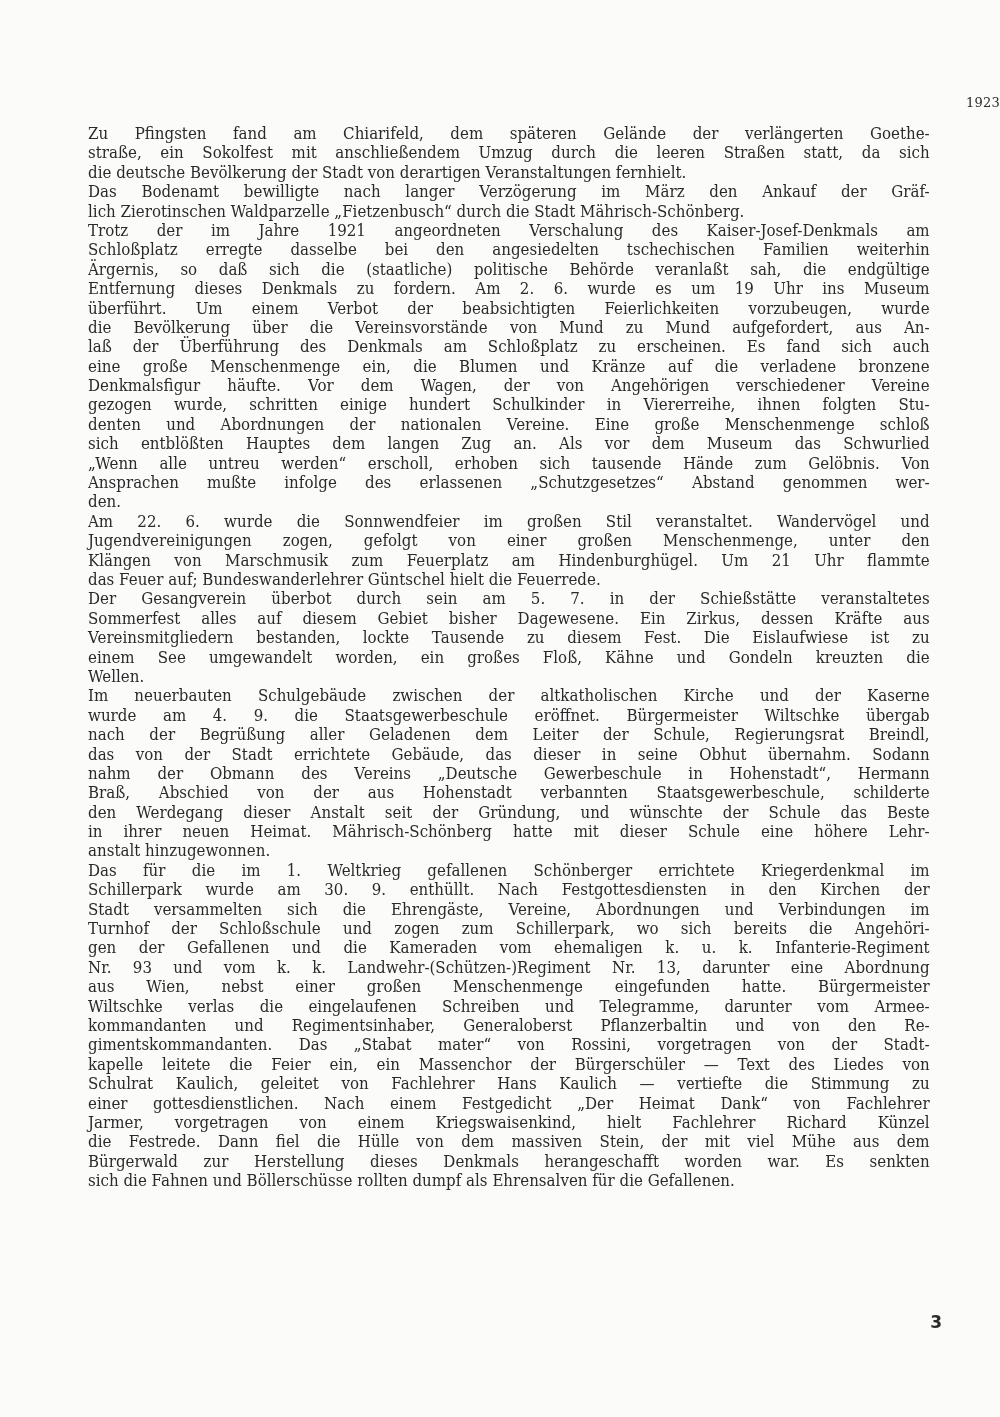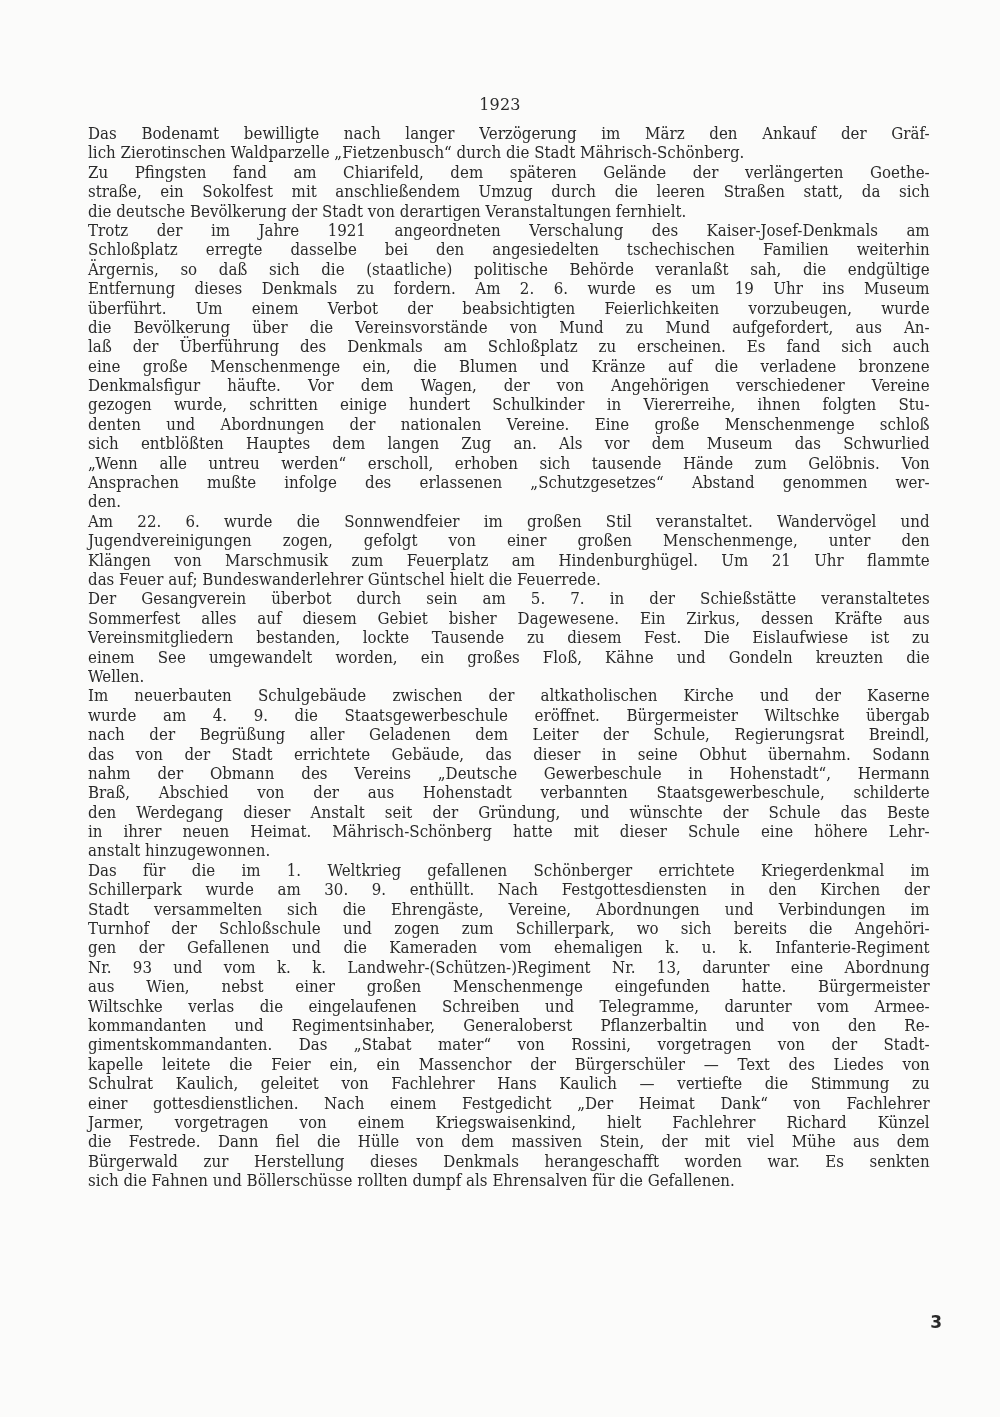--- a/index.html
+++ b/index.html
@@ -14,22 +14,22 @@
   }
   .page {
     position: absolute;
     left: 0; top: 0;
     width: 1000px; height: 1417px;
   }
   .year {
     position: absolute;
     top: 95px;
     left: 0; right: 0;
-    text-align: center;
-    font-size: 16px;
+    text-align: right;
+    font-size: 13px;
     letter-spacing: 0.2px;
   }
   .text {
     position: absolute;
     top: 124px;
     left: 88px;
     width: 842px;
   }
   .line {
     display: block;
@@ -56,27 +56,27 @@
     font-size: 17px;
   }
 </style>
 </head>
 <body>
 
 <div class="page">
   <div class="year">1923</div>
   <div class="text" id="text-body">
       <div class="paragraph">
-        <span class="line">Das Bodenamt bewilligte nach langer Verzögerung im März den Ankauf der Gräf-</span>
-        <span class="line last">lich Zierotinschen Waldparzelle „Fietzenbusch“ durch die Stadt Mährisch-Schönberg.</span>
-      </div>
-      <div class="paragraph">
         <span class="line">Zu Pfingsten fand am Chiarifeld, dem späteren Gelände der verlängerten Goethe-</span>
         <span class="line">straße, ein Sokolfest mit anschließendem Umzug durch die leeren Straßen statt, da sich</span>
         <span class="line last">die deutsche Bevölkerung der Stadt von derartigen Veranstaltungen fernhielt.</span>
+      </div>
+      <div class="paragraph">
+        <span class="line">Das Bodenamt bewilligte nach langer Verzögerung im März den Ankauf der Gräf-</span>
+        <span class="line last">lich Zierotinschen Waldparzelle „Fietzenbusch“ durch die Stadt Mährisch-Schönberg.</span>
       </div>
       <div class="paragraph">
         <span class="line">Trotz der im Jahre 1921 angeordneten Verschalung des Kaiser-Josef-Denkmals am</span>
         <span class="line">Schloßplatz erregte dasselbe bei den angesiedelten tschechischen Familien weiterhin</span>
         <span class="line">Ärgernis, so daß sich die (staatliche) politische Behörde veranlaßt sah, die endgültige</span>
         <span class="line">Entfernung dieses Denkmals zu fordern.  Am 2. 6. wurde es um 19 Uhr ins Museum</span>
         <span class="line">überführt. Um einem Verbot der beabsichtigten Feierlichkeiten vorzubeugen, wurde</span>
         <span class="line">die Bevölkerung über die Vereinsvorstände von Mund zu Mund aufgefordert, aus An-</span>
         <span class="line">laß der Überführung des Denkmals am Schloßplatz zu erscheinen. Es fand sich auch</span>
         <span class="line">eine große Menschenmenge ein, die Blumen und Kränze auf die verladene bronzene</span>

